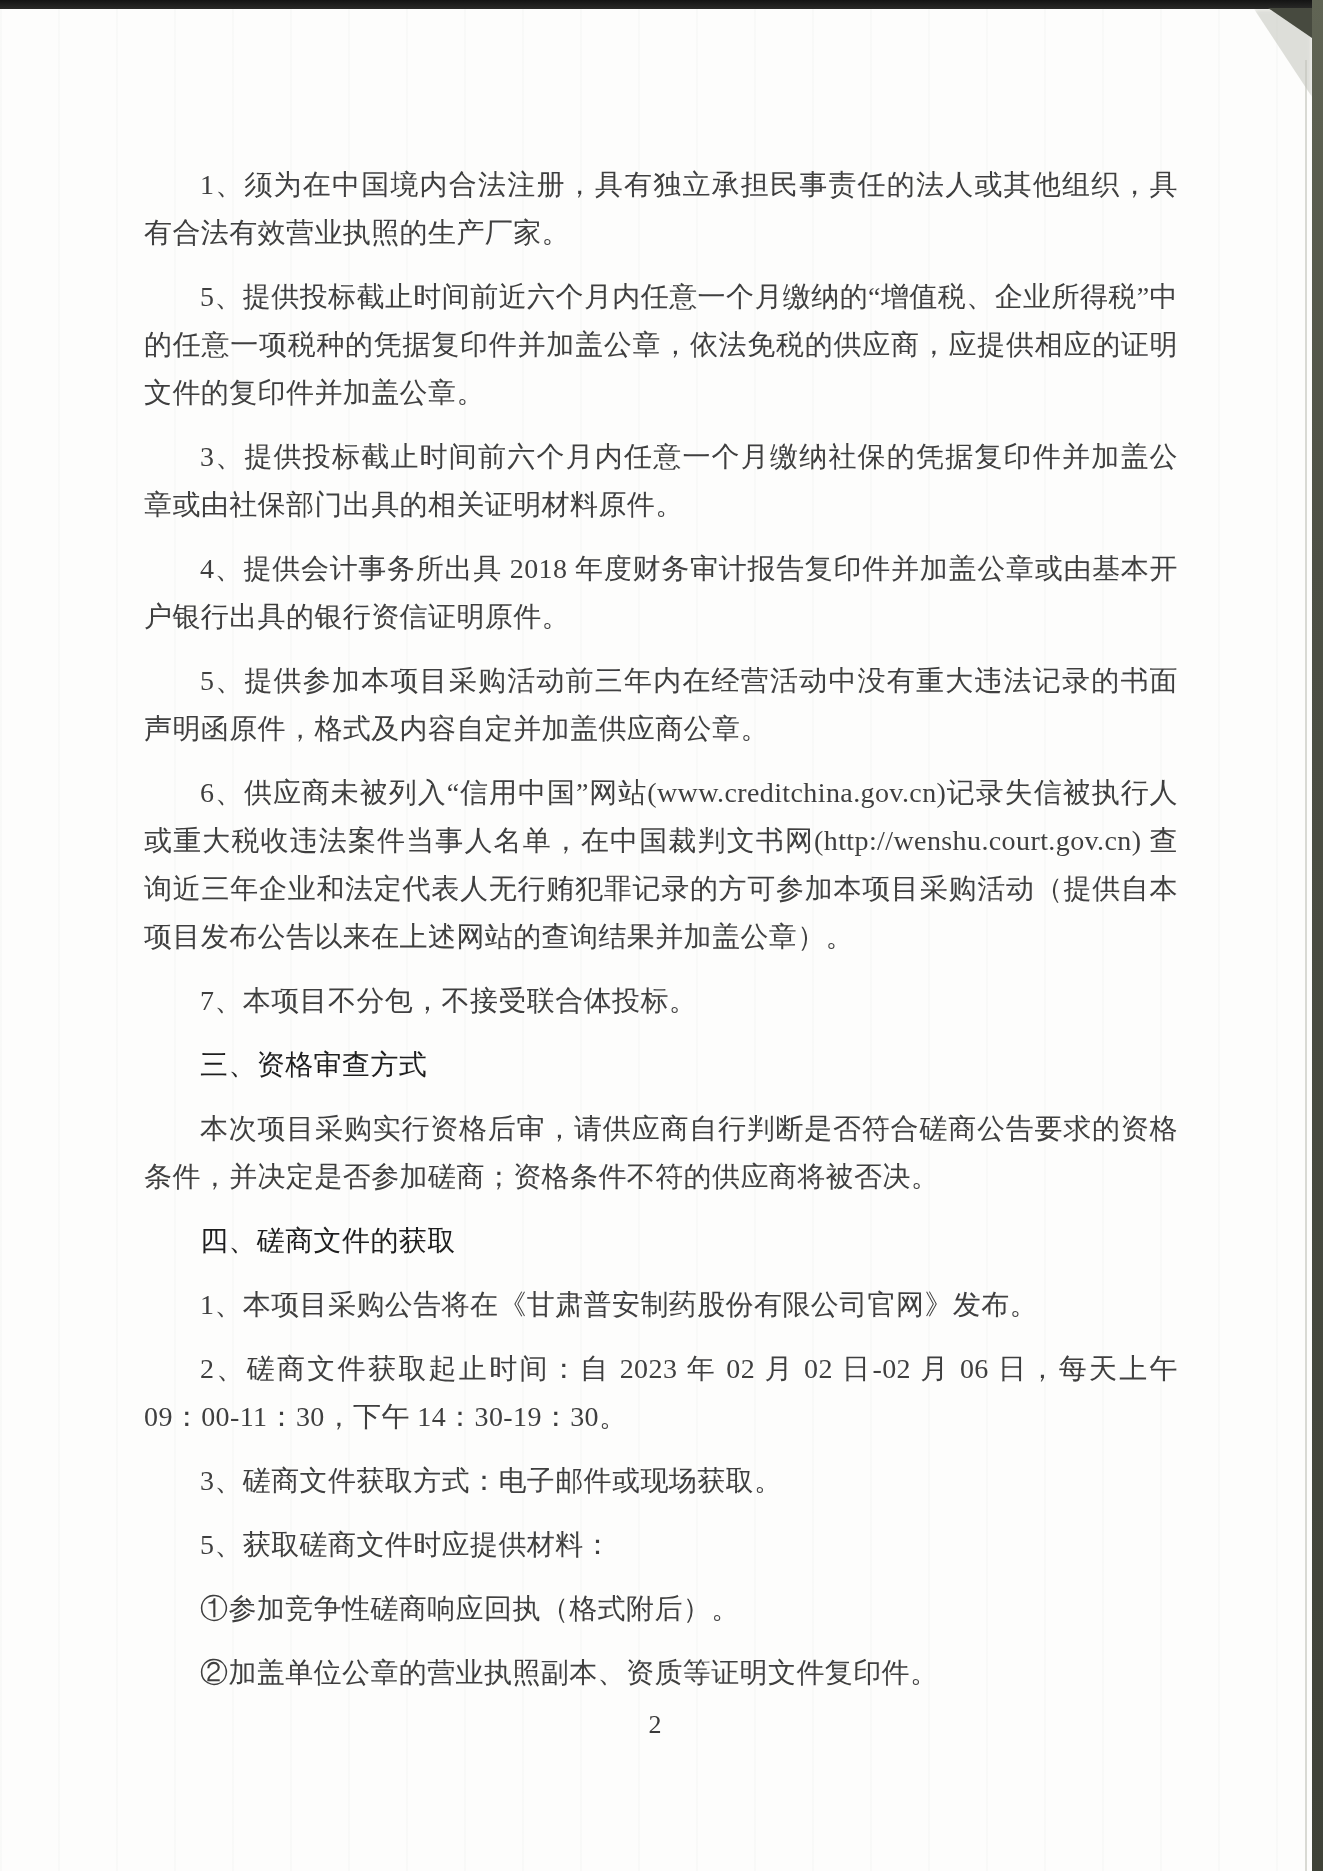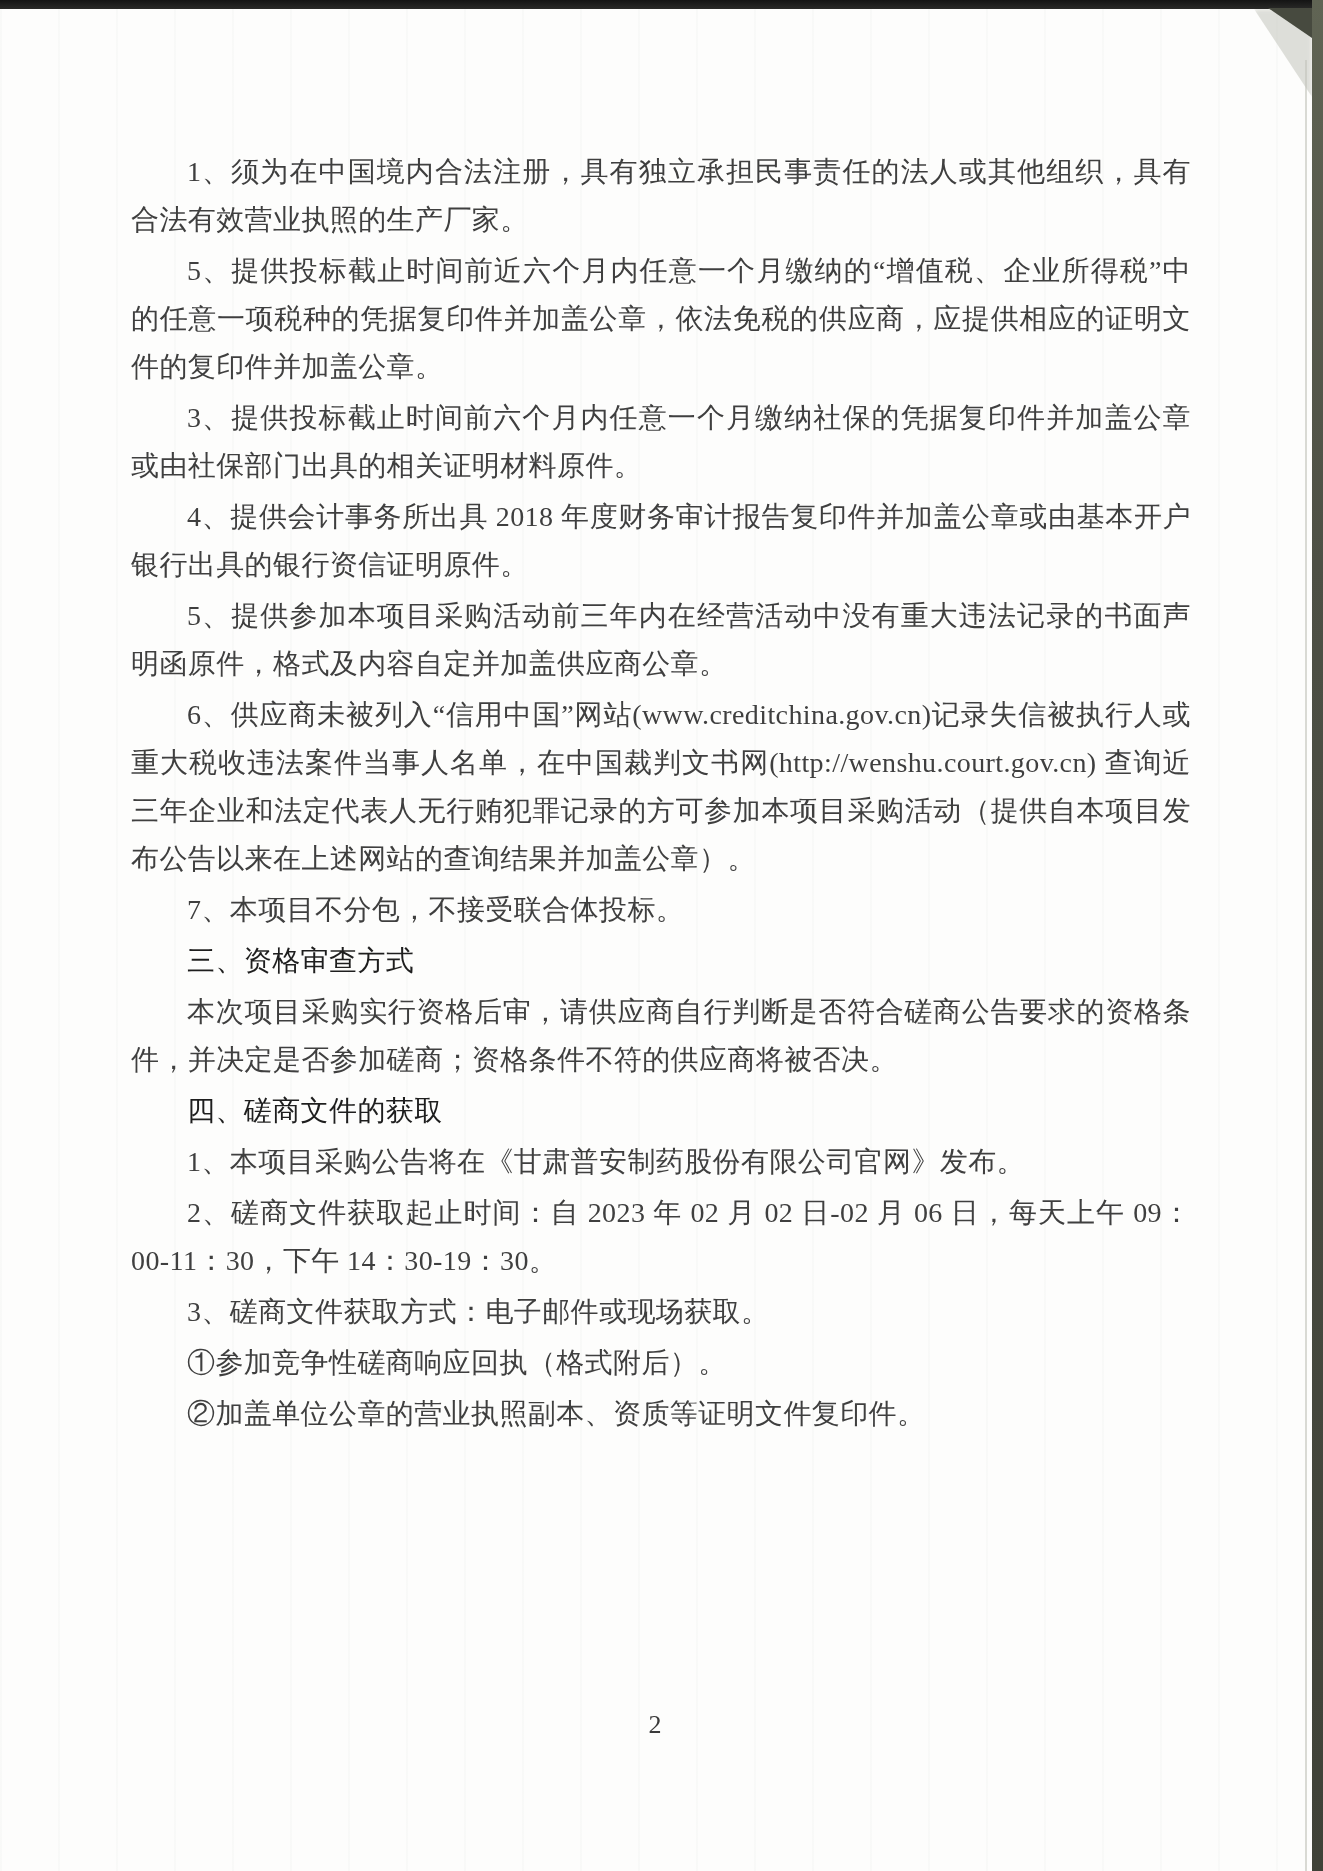--- a/index.html
+++ b/index.html
@@ -38,21 +38,21 @@
     background:#474a3f;
     clip-path:polygon(0 0,100% 0,100% 100%);
   }
   
   .page-content{
     position:absolute;top:145px;left:128px;width:1066px;
     font-size:28px;line-height:48px;color:#3f3f3f;
     text-align:justify;letter-spacing:.4px;
   }
   .page-content p{
-    margin:3px;padding:0;text-indent:2em;
+    margin:16px;padding:0;text-indent:2em;
   }
   .page-content p.heading{
     font-weight:normal;color:#1e1e1e;
   }
   .page-number{
     position:absolute;top:1708px;left:0;width:1310px;
     text-align:center;font-size:26px;line-height:34px;color:#3a3a3a;
   }
 </style>
 </head>
@@ -72,17 +72,18 @@
   <p>4、提供会计事务所出具 2018 年度财务审计报告复印件并加盖公章或由基本开户银行出具的银行资信证明原件。</p>
   <p>5、提供参加本项目采购活动前三年内在经营活动中没有重大违法记录的书面声明函原件，格式及内容自定并加盖供应商公章。</p>
   <p>6、供应商未被列入“信用中国”网站(www.creditchina.gov.cn)记录失信被执行人或重大税收违法案件当事人名单，在中国裁判文书网(http://wenshu.court.gov.cn) 查询近三年企业和法定代表人无行贿犯罪记录的方可参加本项目采购活动（提供自本项目发布公告以来在上述网站的查询结果并加盖公章）。</p>
   <p>7、本项目不分包，不接受联合体投标。</p>
   <p class="heading">三、资格审查方式</p>
   <p>本次项目采购实行资格后审，请供应商自行判断是否符合磋商公告要求的资格条件，并决定是否参加磋商；资格条件不符的供应商将被否决。</p>
   <p class="heading">四、磋商文件的获取</p>
   <p>1、本项目采购公告将在《甘肃普安制药股份有限公司官网》发布。</p>
   <p>2、磋商文件获取起止时间：自 2023 年 02 月 02 日-02 月 06 日，每天上午 09：00-11：30，下午 14：30-19：30。</p>
   <p>3、磋商文件获取方式：电子邮件或现场获取。</p>
+  <p>5、获取磋商文件时应提供材料：</p>
   <p>①参加竞争性磋商响应回执（格式附后）。</p>
   <p>②加盖单位公章的营业执照副本、资质等证明文件复印件。</p>
 </div>
 
 <div class="page-number">2</div>
 
 </body></html>

